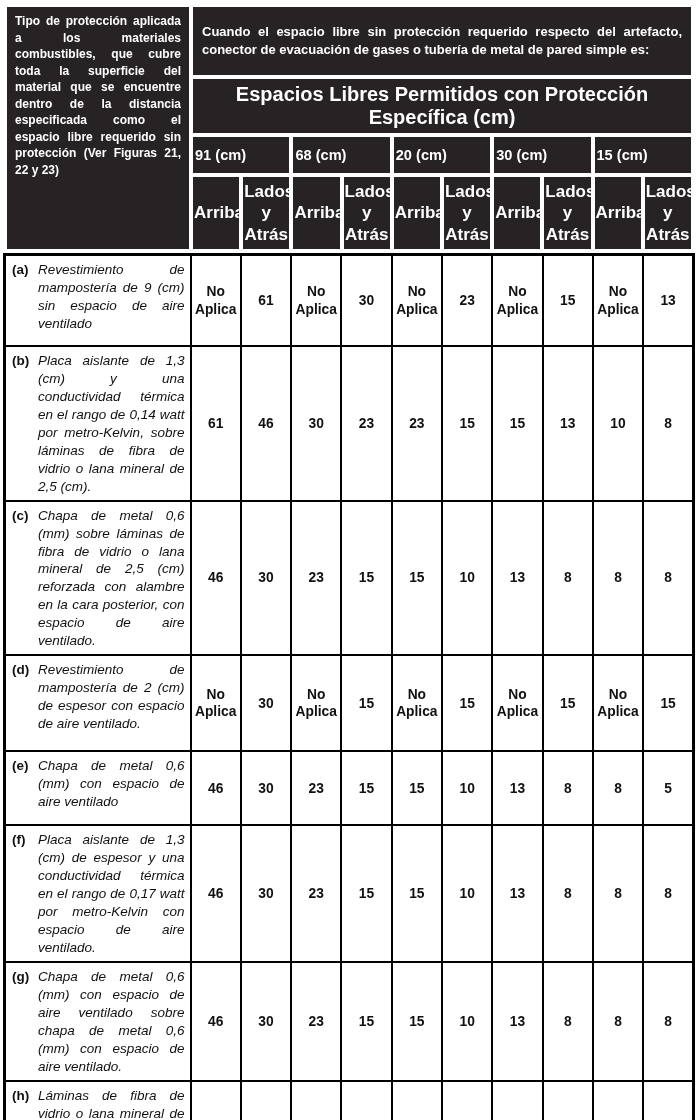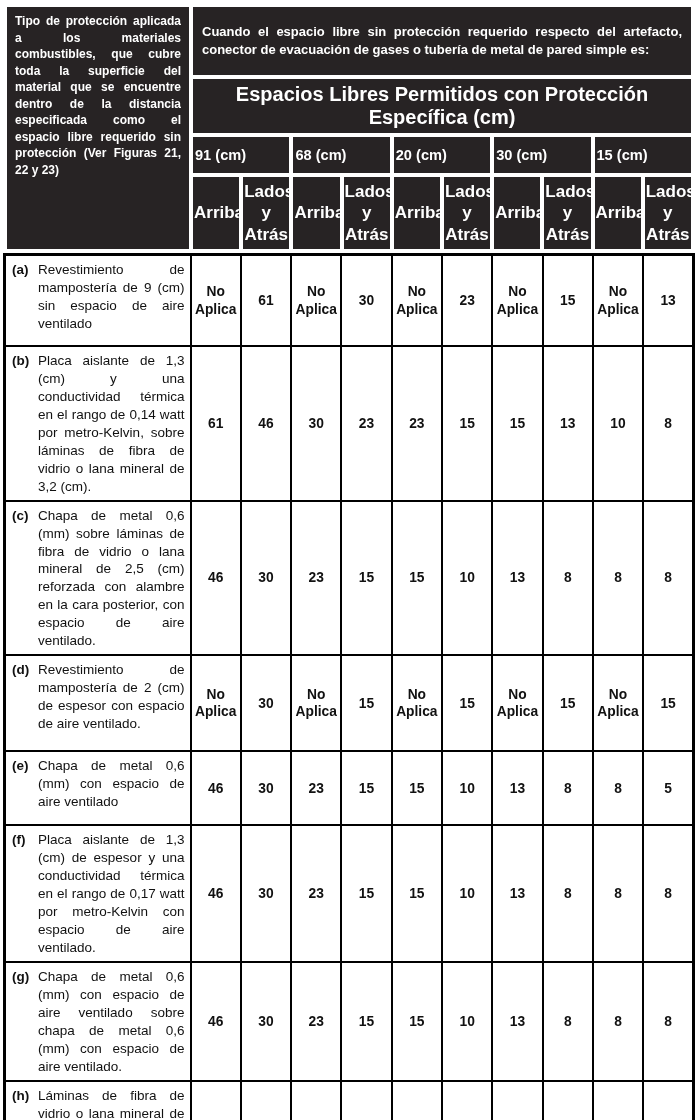--- a/index.html
+++ b/index.html
@@ -61,21 +61,21 @@
     overflow:hidden;
   }
   #body-table td.desc{
     vertical-align:top;
     padding:5px 5px 4px 6px;
     font-size:13.5px;
     line-height:1.33;
   }
   .dflex{display:flex;gap:4px;}
   .rlabel{font-weight:bold;white-space:nowrap;flex:0 0 22px;}
-  .rtext{flex:1;text-align:justify;}
+  .rtext{flex:1;text-align:justify;font-style:italic;}
   #body-table td.val{
     text-align:center;
     vertical-align:middle;
     font-weight:bold;
     font-size:13.8px;
     line-height:1.25;
     padding:2px 1px;
   }
   
   #body-rows tr:nth-child(1) td{height:80px;}
@@ -146,21 +146,21 @@
         <td class="val">23</td>
         <td class="val">No Aplica</td>
         <td class="val">15</td>
         <td class="val">No Aplica</td>
         <td class="val">13</td>
       </tr>
       <tr>
         <td class="desc">
           <div class="dflex">
             <span class="rlabel">(b)</span>
-            <div class="rtext">Placa aislante de 1,3 (cm) y una conductividad térmica en el rango de 0,14 watt por metro-Kelvin, sobre láminas de fibra de vidrio o lana mineral de 3,2 (cm).</div>
+            <div class="rtext">Placa aislante de 1,3 (cm) y una conductividad térmica en el rango de 0,14 watt por metro-Kelvin, sobre láminas de fibra de vidrio o lana mineral de 2,5 (cm).</div>
           </div>
         </td>
         <td class="val">61</td>
         <td class="val">46</td>
         <td class="val">30</td>
         <td class="val">23</td>
         <td class="val">23</td>
         <td class="val">15</td>
         <td class="val">15</td>
         <td class="val">13</td>

